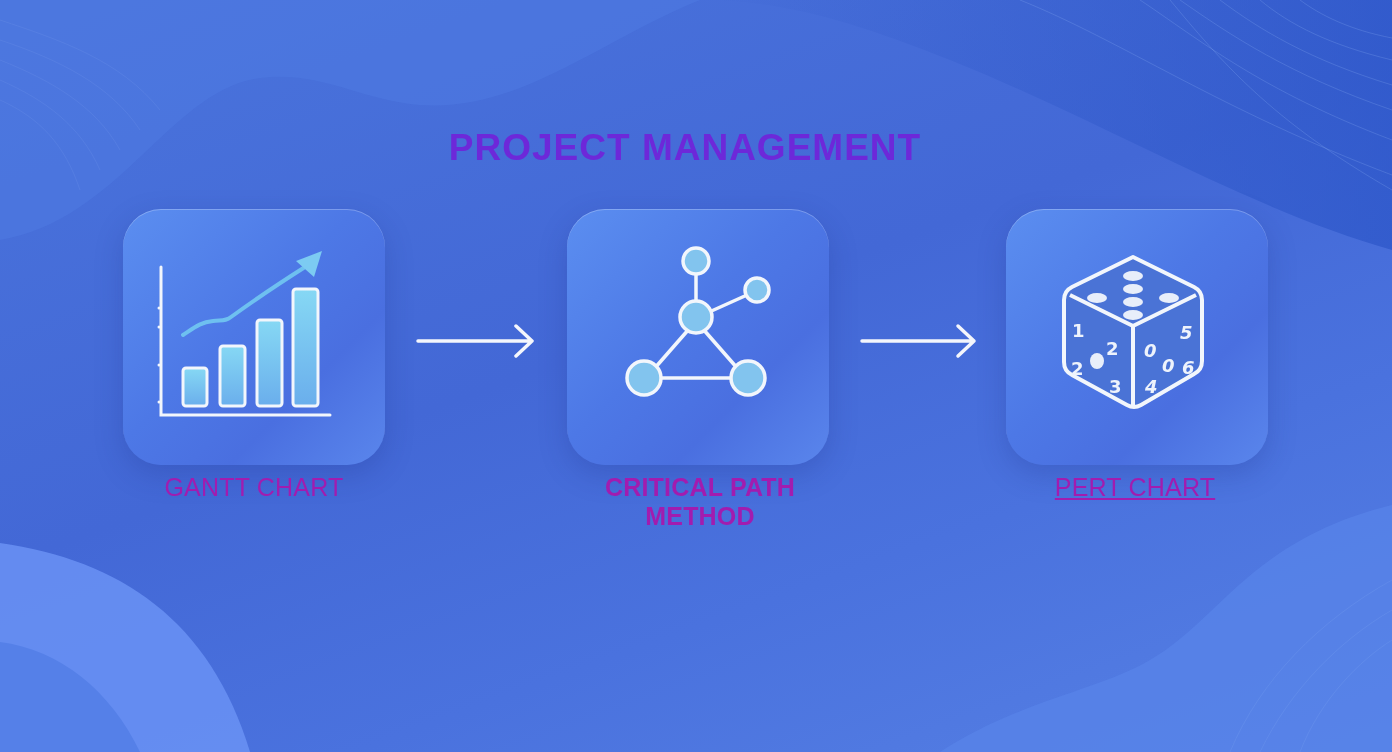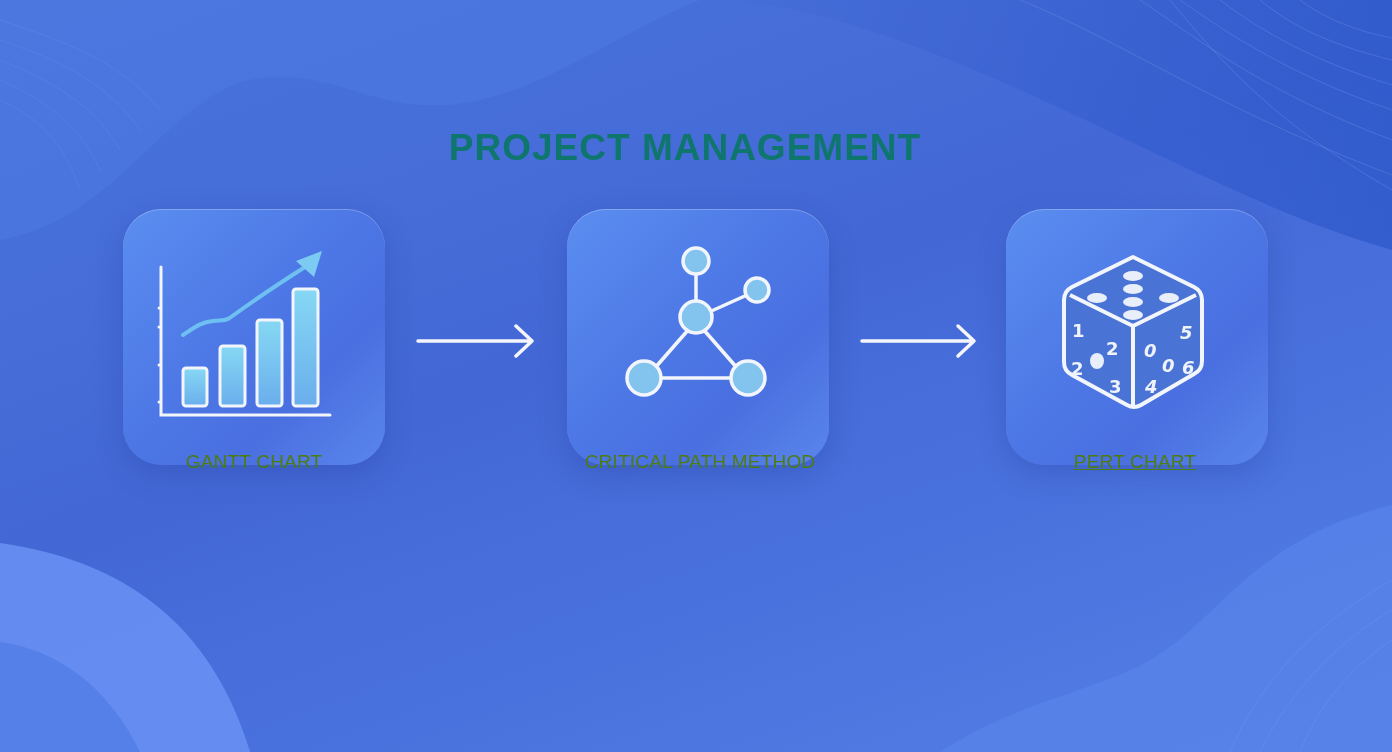--- a/index.html
+++ b/index.html
@@ -5,34 +5,34 @@
     * { margin: 0; padding: 0; box-sizing: border-box; }
     html, body { width: 1392px; height: 752px; overflow: hidden; }
     body {
       position: relative;
       font-family: "Liberation Sans", "DejaVu Sans", sans-serif;
       background: linear-gradient(160deg, #4a74dc 0%, #4368d6 45%, #4a72de 70%, #5680e4 100%);
     }
     .bg-layer { position: absolute; inset: 0; pointer-events: none; }
     .title {
       position: absolute; left: 0; width: 1370px; top: 127px;
-      text-align: center; color: #0f766e;
+      text-align: center; color: #6d28d9;
       font-size: 37px; font-weight: 600; letter-spacing: 1px;
     }
     .card {
       position: absolute; top: 209px; width: 262px; height: 256px;
       border-radius: 38px;
       background: linear-gradient(135deg, #5b8ef0 0%, #4d78e6 45%, #4a6fe0 70%, #5a86ec 100%);
       box-shadow: 0 10px 28px rgba(30,50,140,0.25), inset 0 1px 0 rgba(255,255,255,0.25);
     }
     .card svg { position: absolute; left: 0; top: 0; }
     .label {
-      position: absolute; top: 451px; width: 300px;
-      text-align: center; color: #4d7c0f;
-      font-size: 19px; letter-spacing: 0.2px;
+      position: absolute; top: 473px; width: 300px;
+      text-align: center; color: #a21caf;
+      font-size: 25px; letter-spacing: 0.2px;
     }
     .arrow { position: absolute; top: 322px; }
   </style>
 </head>
 <body>
 
 <svg class="bg-layer" width="1392" height="752" viewBox="0 0 1392 752">
   <defs>
     <linearGradient id="wave1" x1="0" y1="0" x2="1" y2="1">
       <stop offset="0" stop-color="#5486ea" stop-opacity="0.35"></stop>
@@ -162,14 +162,14 @@
       <text x="138" y="148">0</text>
       <text x="174" y="130">5</text>
       <text x="156" y="163">0</text>
       <text x="176" y="165">6</text>
       <text x="139" y="184">4</text>
     </g>
   </svg>
 </div>
 
 <div class="label" style="left:104px;">GANTT CHART</div>
-<div class="label" style="left:550px;">CRITICAL PATH METHOD</div>
+<div class="label" style="left:550px;font-weight:bold;">CRITICAL PATH METHOD</div>
 <div class="label" style="left:985px;text-decoration:underline;">PERT CHART</div>
 
 </body></html>

